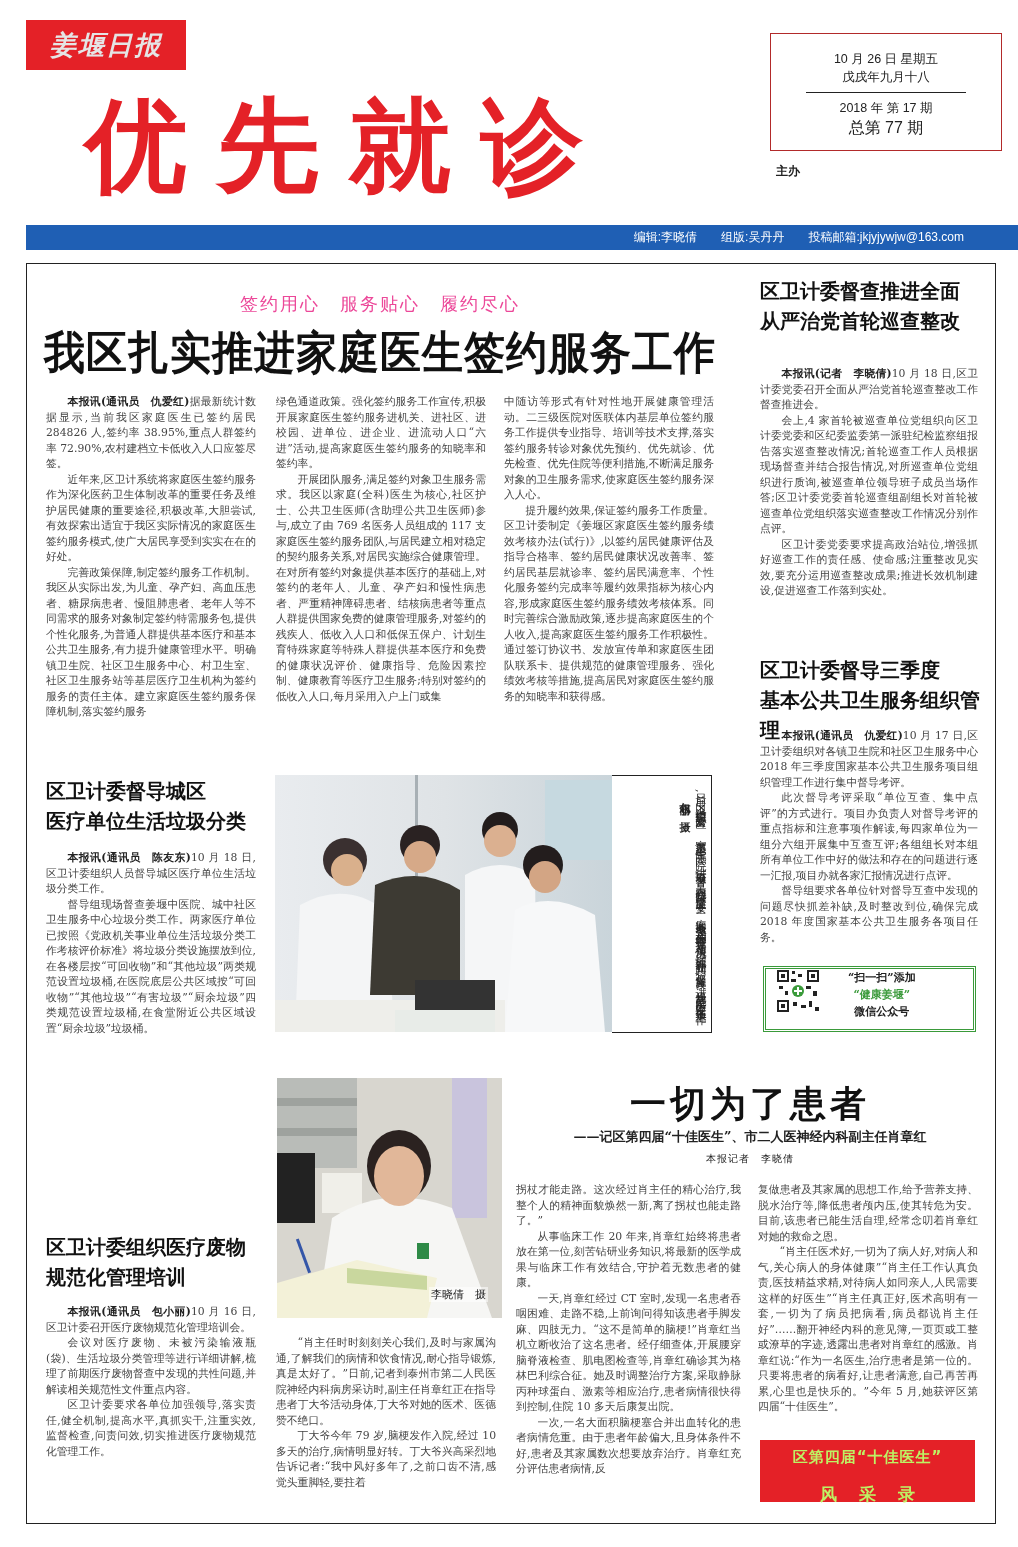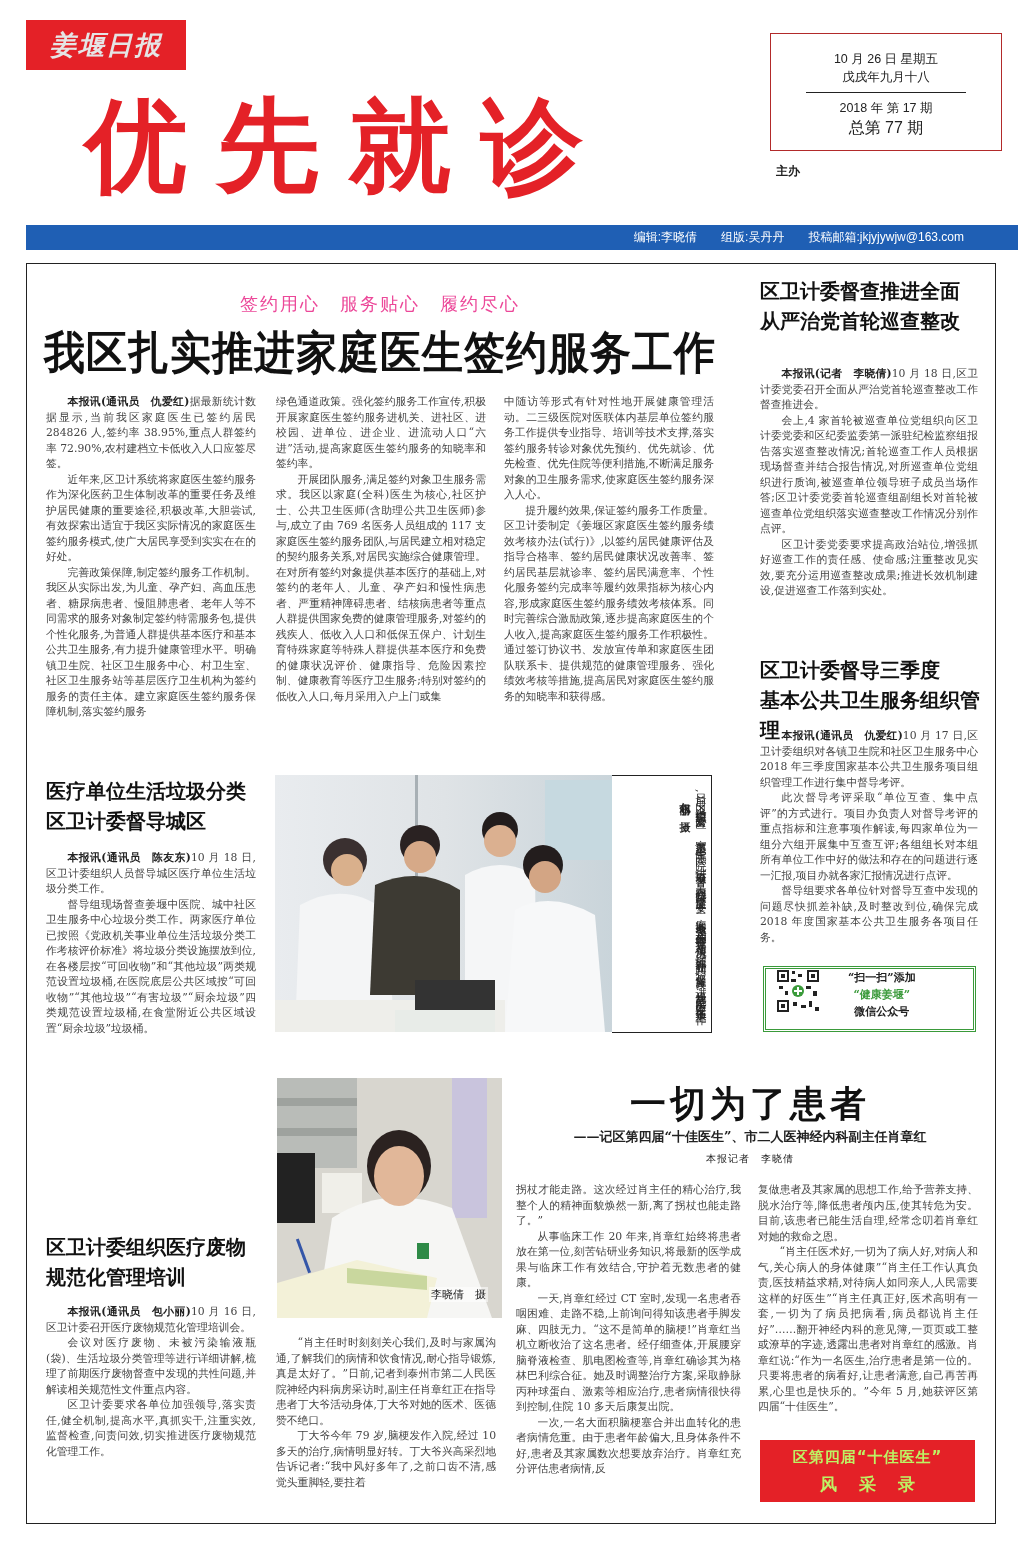--- a/index.html
+++ b/index.html
@@ -49,21 +49,21 @@
   .qr-text { margin-left: 28px; text-align: center; font-size: 11px; line-height: 17px; font-weight: bold; color: #222; }
   .qr-text .green { color: #3a9a3a; }
 
   .feature-title { left: 510px; top: 1080px; width: 480px; text-align: center; font-family: "DejaVu Sans", sans-serif; font-weight: bold; font-size: 36px; color: #111; letter-spacing: 4px; }
   .feature-sub { left: 505px; top: 1128px; width: 490px; text-align: center; font-size: 13px; font-weight: bold; color: #222; }
   .feature-by { left: 510px; top: 1152px; width: 480px; text-align: center; font-family: "Liberation Sans", sans-serif; font-size: 10px; color: #222; letter-spacing: 1px; }
 
   .red-badge { left: 760px; top: 1440px; width: 215px; height: 62px; background: #e42127; color: #bef264; text-align: center;
     font-family: "DejaVu Sans", sans-serif; font-weight: bold; }
   .red-badge .a { font-size: 15px; margin-top: 8px; letter-spacing: 1px; }
-  .red-badge .b { font-size: 17px; letter-spacing: 22px; margin-top: 6px; padding-left: 22px; }
+  .red-badge .b { font-size: 17px; letter-spacing: 22px; margin-top: 16px; padding-left: 22px; }
 </style>
 </head>
 <body>
 
 <div class="abs logo-box">姜堰日报</div>
 <div class="abs big-title">优先就诊</div>
 
 <div class="abs date-box">
   <div class="l1">10 月 26 日  星期五</div>
   <div class="l2">戊戌年九月十八</div>
@@ -153,22 +153,22 @@
     </svg>
   </div>
   <div class="qr-text">
     <div>“扫一扫”添加</div>
     <div class="green">“健康姜堰”</div>
     <div>微信公众号</div>
   </div>
 </div>
 
 <div class="side-head" style="left:46px;top:776px;width:220px;">
+  <div>区卫计委督导城区</div>
   <div>医疗单位生活垃圾分类</div>
-  <div>区卫计委督导城区</div>
 </div>
 <div class="col" style="left:46px;top:850px;width:210px;">
     <p><span class="lead">本报讯(通讯员　陈友东)</span><span>10 月 18 日,区卫计委组织人员督导城区医疗单位生活垃圾分类工作。</span></p>
     <p><span>督导组现场督查姜堰中医院、城中社区卫生服务中心垃圾分类工作。两家医疗单位已按照《党政机关事业单位生活垃圾分类工作考核评价标准》将垃圾分类设施摆放到位,在各楼层按“可回收物”和“其他垃圾”两类规范设置垃圾桶,在医院底层公共区域按“可回收物”“其他垃圾”“有害垃圾”“厨余垃圾”四类规范设置垃圾桶,在食堂附近公共区域设置“厨余垃圾”垃圾桶。</span></p>
   </div>
 
 <div class="side-head" style="left:46px;top:1232px;width:220px;">
   <div>区卫计委组织医疗废物</div>
   <div>规范化管理培训</div>
 </div>

